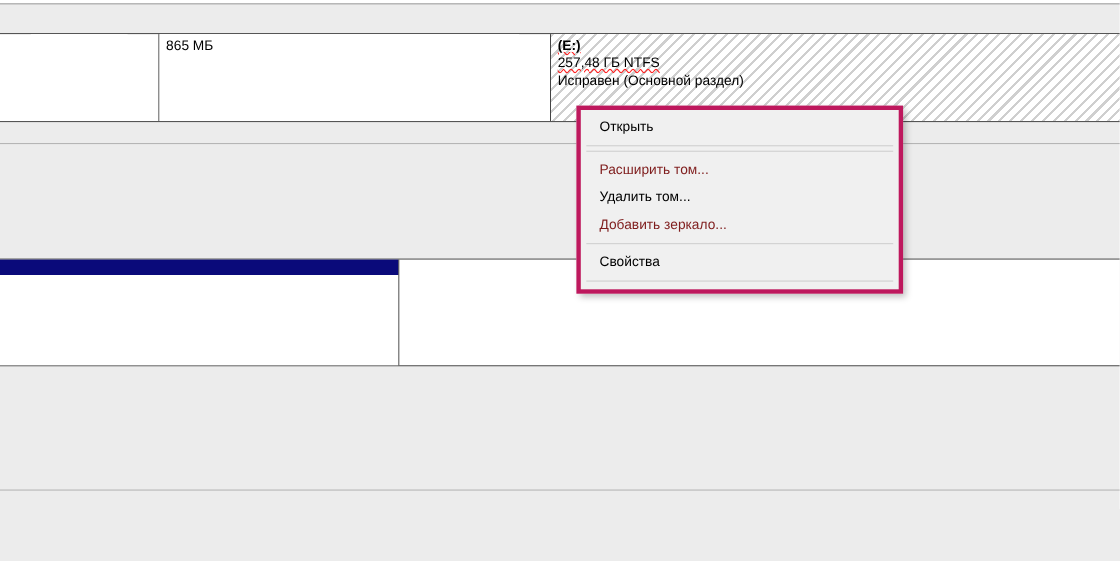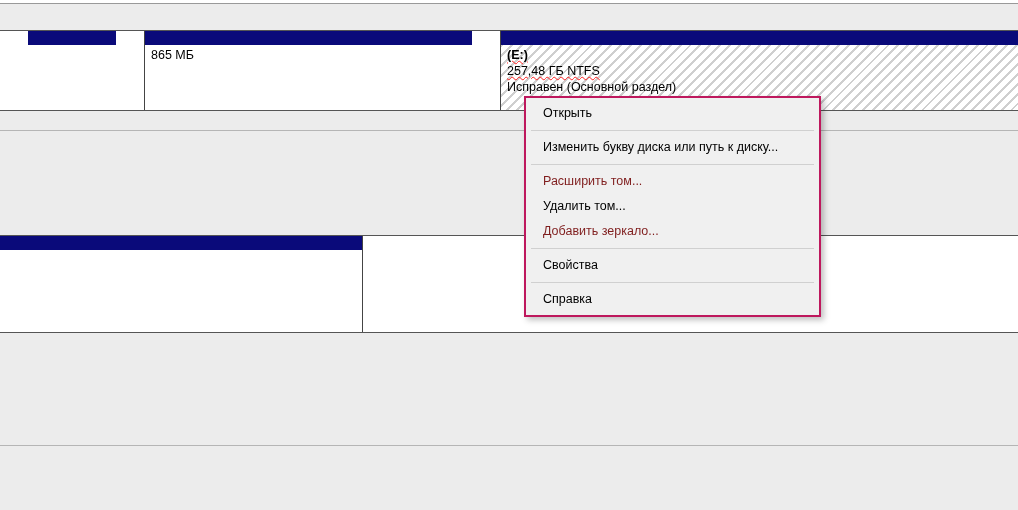--- a/index.html
+++ b/index.html
@@ -44,21 +44,21 @@
     top: 0;
     left: 0;
     right: 0;
     bottom: 0;
     display: flex;
   }
   .part {
     border-left: 1px solid #444;
     box-sizing: border-box;
     display: flex;
-    flex-direction: column;
+    flex-direction: row;
     margin-left: 28px;
   }
   .part:first-child { border-left: none; }
   .part .body {
     padding: 2px 6px 4px 6px;
     line-height: 16px;
     background: #fff;
     flex: 1;
   }
   .part .body .label-drive { font-weight: bold; }
@@ -98,21 +98,21 @@
   }
   .row2 .inner .body { background:#fff; flex:1; }
 
   
   .ctx {
     position: absolute;
     left: 524px;
     top: 96px;
     width: 297px;
     background: #f0f0f0;
-    border: 2px solid #be185d;
+    border: 4px solid #be185d;
     box-shadow: 3px 3px 6px rgba(0,0,0,.25);
     padding: 3px;
     box-sizing: border-box;
   }
   .ctx .item {
     padding: 4px 14px 4px 14px;
     line-height: 17px;
     color: #000;
     cursor: default;
     white-space: nowrap;
@@ -170,24 +170,22 @@
       <div class="part-header"></div>
       <div class="body"></div>
     </div>
   </div>
 
   <div style="position:absolute;left:0;right:0;top:445px;height:1px;background:#b5b5b5"></div>
 
   <div class="ctx">
     <div class="item">Открыть</div>
     <div class="sep"></div>
-    <div class="item">Изменить букву диска или путь к диску...</div>
     <div class="sep"></div>
     <div class="item disabled">Расширить том...</div>
     <div class="item">Удалить том...</div>
     <div class="item disabled">Добавить зеркало...</div>
     <div class="sep"></div>
     <div class="item">Свойства</div>
     <div class="sep"></div>
-    <div class="item">Справка</div>
   </div>
 
 </div>
 
 </body></html>

